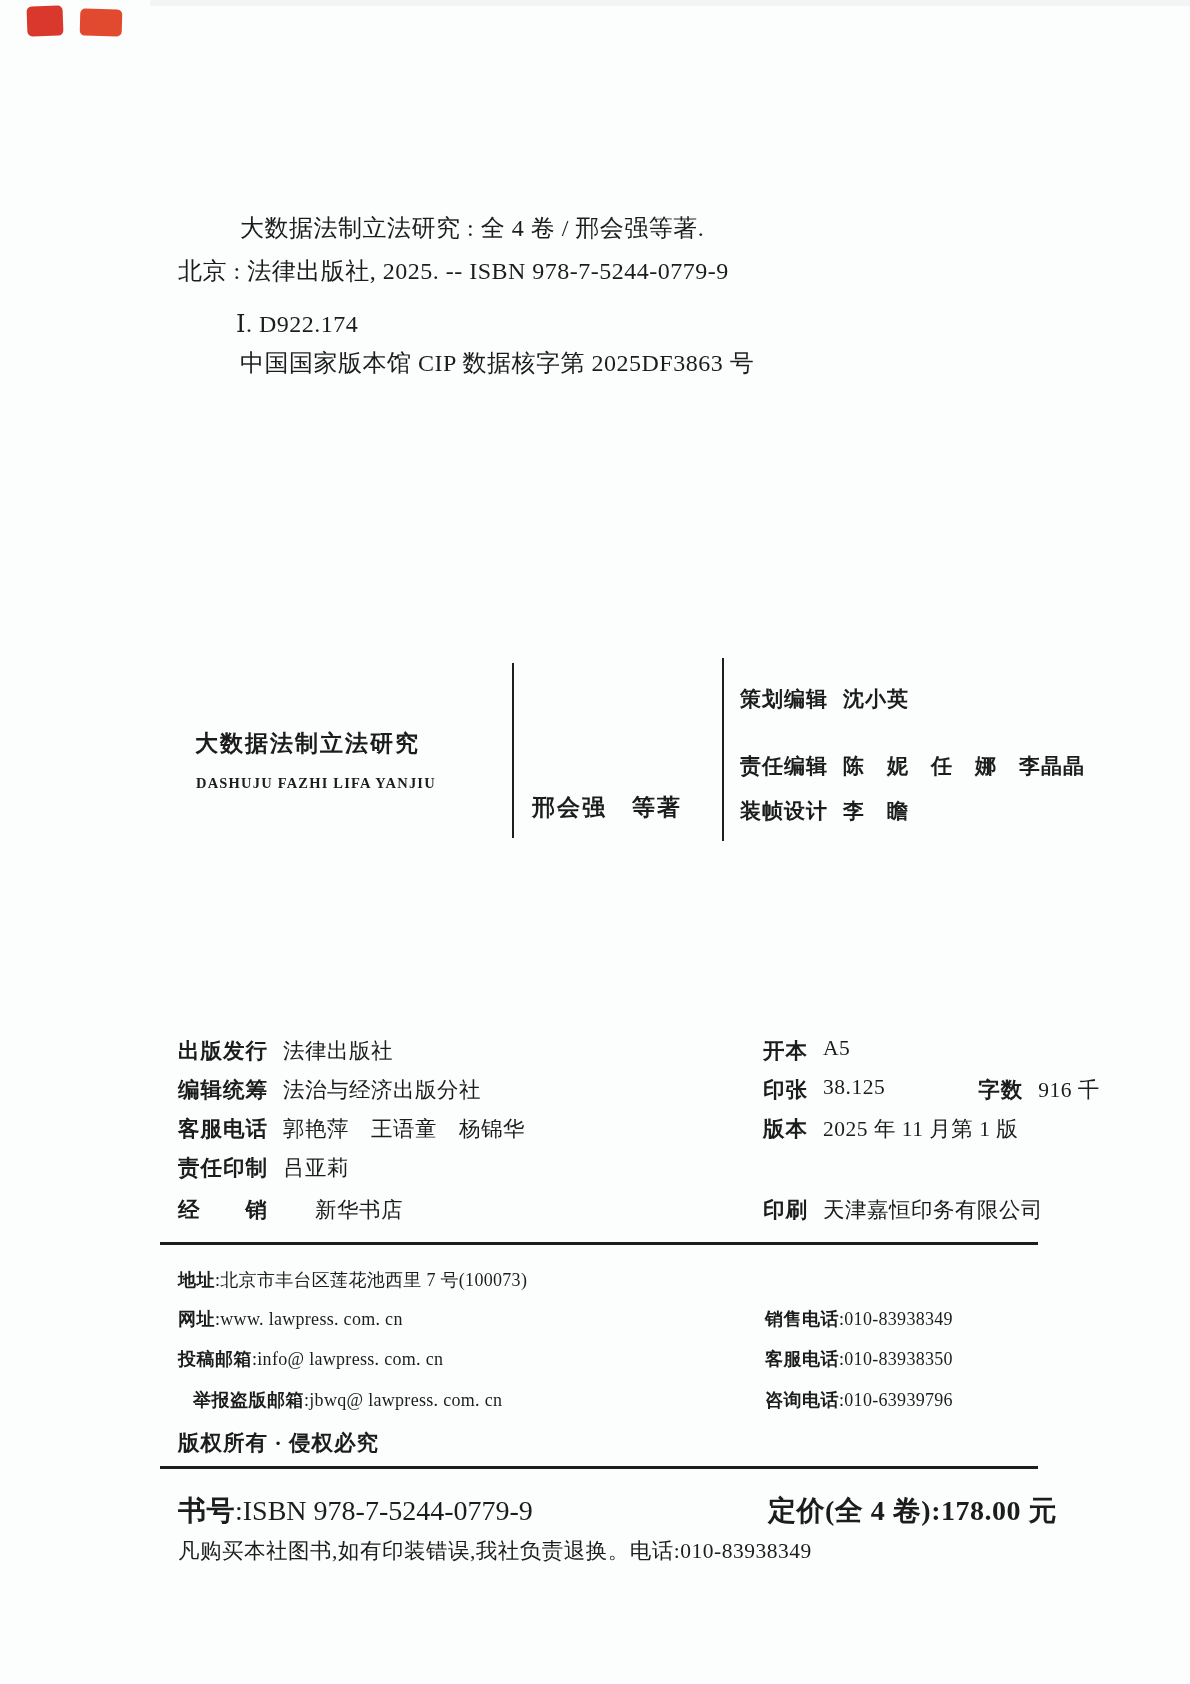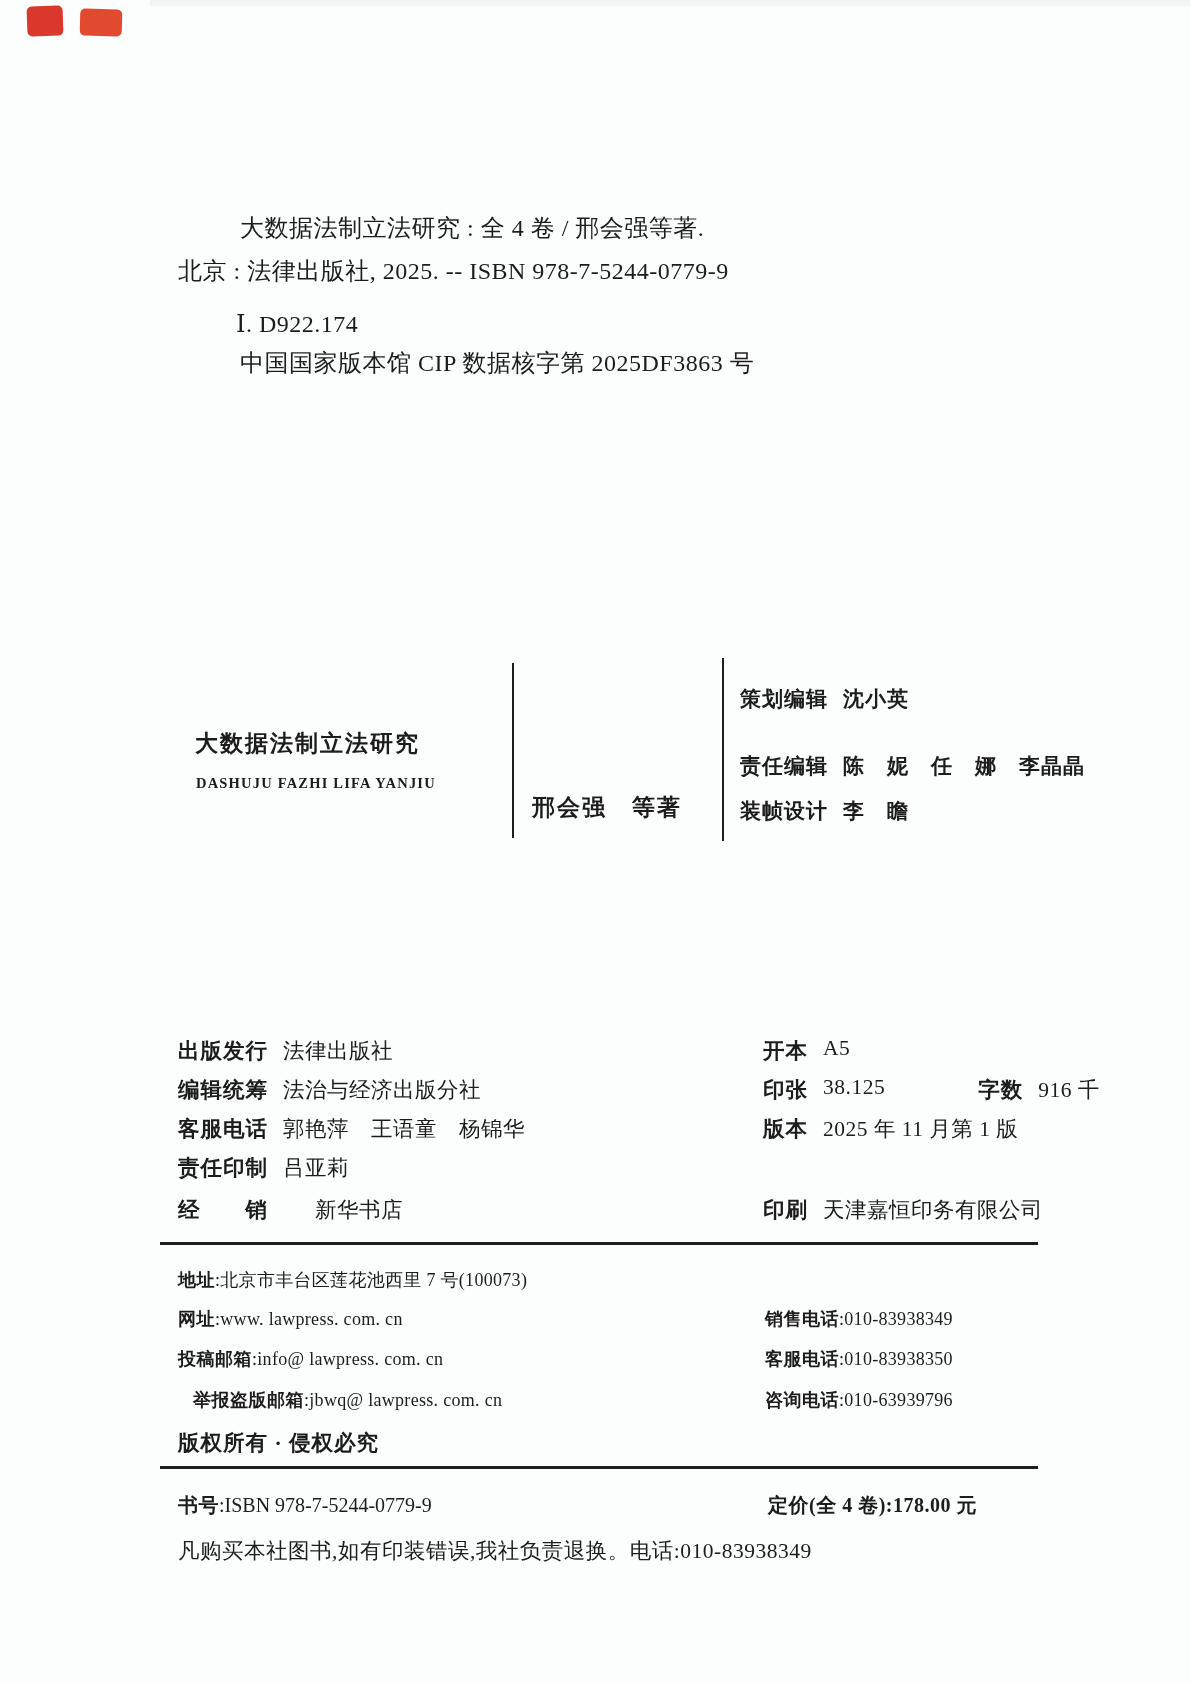--- a/index.html
+++ b/index.html
@@ -38,21 +38,21 @@
 
   .hrule{position:absolute;height:2.5px;background:#1d1d1d;}
 
   
   .ct-row{font-size:18px;}
   .ct-row .lbl{font-weight:700;letter-spacing:.5px;}
   .ct-row .val{font-weight:400;letter-spacing:.3px;}
   .copyright{font-size:21.5px;font-weight:700;letter-spacing:1px;}
 
   
-  .ft-row{font-size:20px;}
+  .ft-row{font-size:28px;}
   .ft-row .lbl{font-weight:700;letter-spacing:.5px;}
   .ft-row .val{font-weight:400;}
   .ft-notice{font-size:21.5px;font-weight:400;letter-spacing:.5px;}
 </style>
 </head>
 <body>
 
 <div class="page">
 
   <div class="scan-band"></div>

